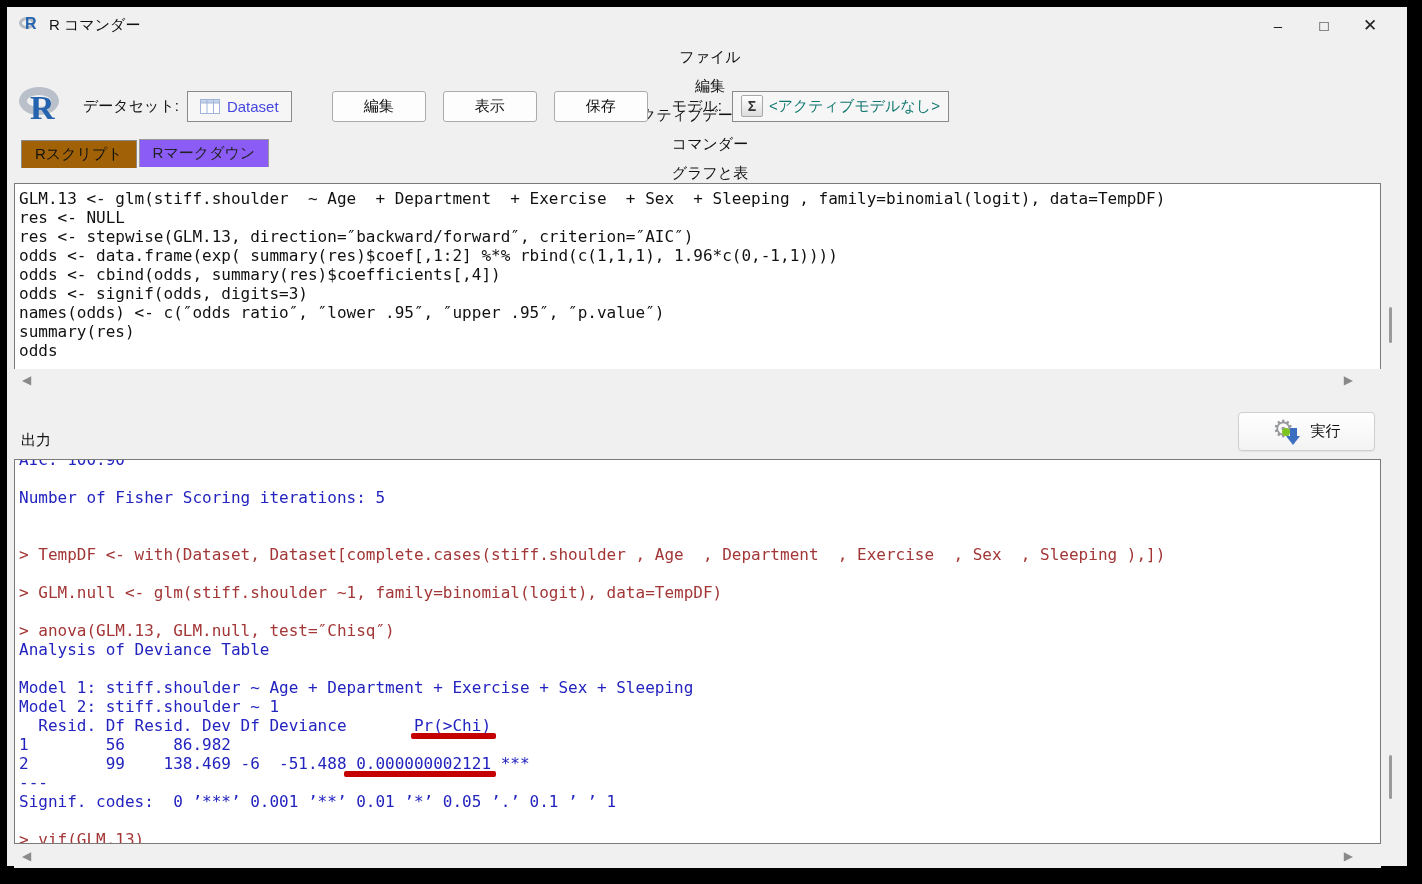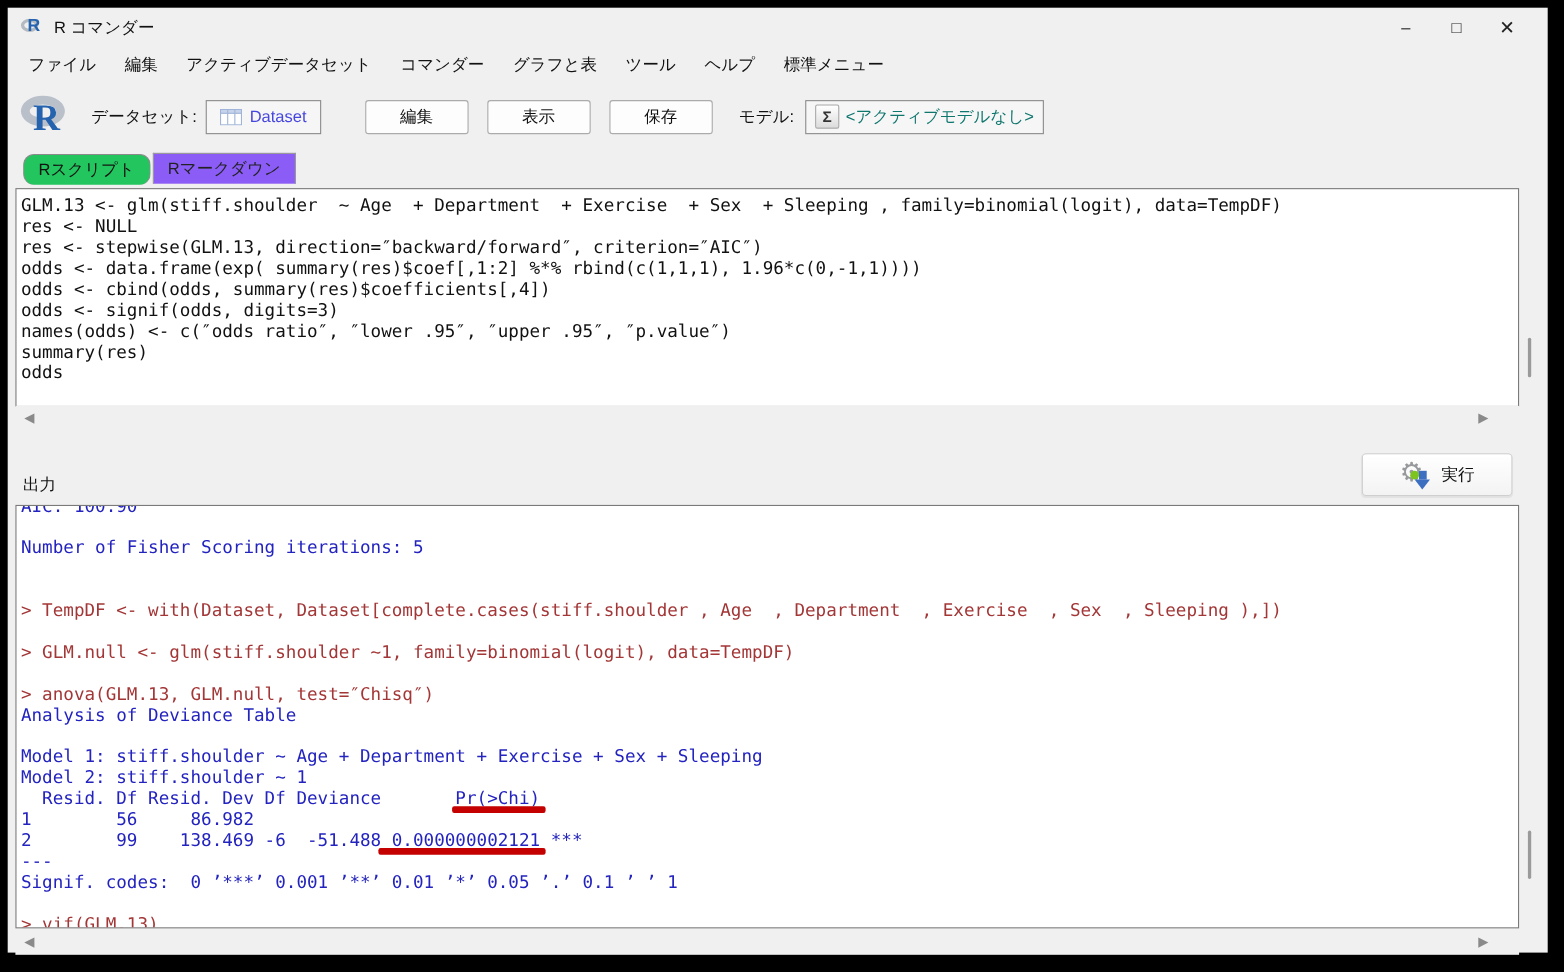--- a/index.html
+++ b/index.html
@@ -22,21 +22,21 @@
   
   .titlebar{height:36px;display:flex;align-items:center;padding-left:12px;}
   .title-icon{width:22px;height:20px;position:relative;margin-right:8px;flex:none;}
   .title-icon .ring{position:absolute;left:0;top:2px;width:16px;height:12px;border:3px solid #b3bac2;border-radius:50%;}
   .title-icon .rletter{position:absolute;left:6px;top:0px;font-weight:bold;font-size:16px;color:#2563ae;}
   .title-text{font-size:15px;}
   .win-controls{margin-left:auto;display:flex;height:36px;}
   .win-btn{width:46px;display:flex;align-items:center;justify-content:center;font-size:15px;color:#222;cursor:default;}
   .win-btn.close{margin-right:14px;font-size:17px;}
   
-  .menubar{height:32px;display:flex;align-items:center;padding-left:6px;}
+  .menubar{height:32px;display:flex;align-items:center;padding-left:6px;flex-direction:column;}
   .menu-item{padding:5px 13px;font-size:15px;}
   
   .toolbar{height:62px;display:flex;align-items:center;}
   .rlogo{width:52px;height:46px;position:relative;margin-left:10px;flex:none;}
   .rlogo .ring{position:absolute;left:2px;top:4px;width:40px;height:28px;border:8px solid #b9c0c9;border-radius:50%;}
   .rlogo .rletter{position:absolute;left:13px;top:6px;font-weight:bold;font-size:34px;color:#2563ae;font-family:"Liberation Serif",serif;}
   .tb-label{font-size:15px;margin-left:14px;}
   .dataset-btn{margin-left:8px;height:31px;display:flex;align-items:center;gap:7px;padding:0 12px;
     background:#f6f6f6;border:1px solid #8a8a8a;}
   .dataset-btn .ds-text{font-size:15px;color:#4646e0;}
@@ -47,25 +47,25 @@
   .model-label{margin-left:24px;}
   .model-btn{margin-left:10px;height:31px;display:flex;align-items:center;gap:6px;padding:0 8px;
     background:#f6f6f6;border:1px solid #8a8a8a;}
   .sigma{width:22px;height:22px;display:flex;align-items:center;justify-content:center;
     background:linear-gradient(#ffffff,#dcdcdc);border:1px solid #a8a8a8;border-radius:2px;
     font-size:14px;font-weight:bold;color:#333;}
   .model-text{font-size:15px;color:#0f766e;}
   
   .tabbar{height:30px;display:flex;align-items:flex-end;padding-left:14px;}
   .tab{padding:4px 13px;font-size:15px;border:1px solid #9a9a9a;border-bottom:none;margin-right:2px;}
-  .tab.active{background:#22c55e;position:relative;top:1px;border-color:#8a8a8a;border-radius:10px;}
+  .tab.active{background:#a16207;position:relative;top:1px;border-color:#8a8a8a;}
   .tab.inactive{background:#8b5cf6;color:#222;margin-top:48px;}
   
   .pane{position:absolute;left:7px;width:1367px;background:#fff;border:1px solid var(--pane-border);overflow:hidden;}
-  .script-pane{top:164px;height:199px;}
+  .script-pane{top:176px;height:199px;}
   .script-text{padding:5px 4px;}
   .output-pane{top:452px;height:385px;}
   .output-text{padding:0 4px;margin-top:-10px;}
   .line{white-space:pre;font-family:"DejaVu Sans Mono",monospace;font-size:16px;line-height:19px;color:#111;}
   .line.blue{color:var(--blue);}
   .line.red{color:var(--red);}
   .ul-red{position:relative;display:inline-block;}
   .ul-red::after{content:"";position:absolute;left:-3px;right:-5px;bottom:-4px;height:6px;
     background:var(--ann-red);border-radius:2px;}
   

